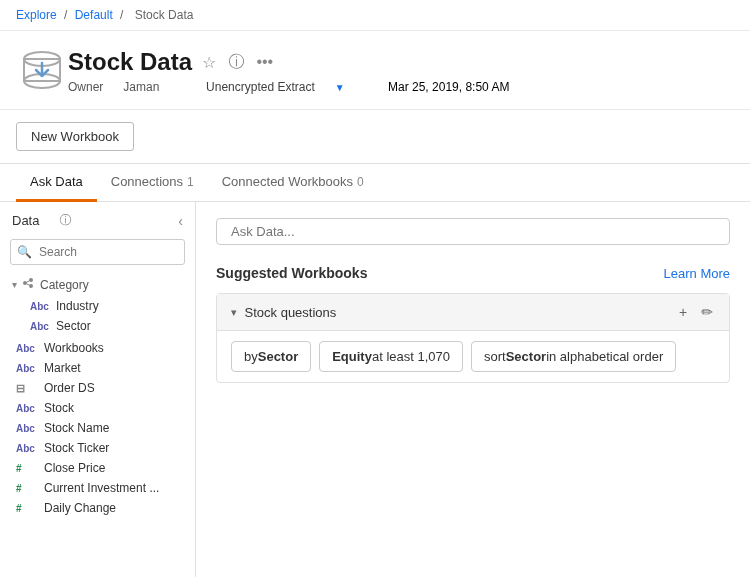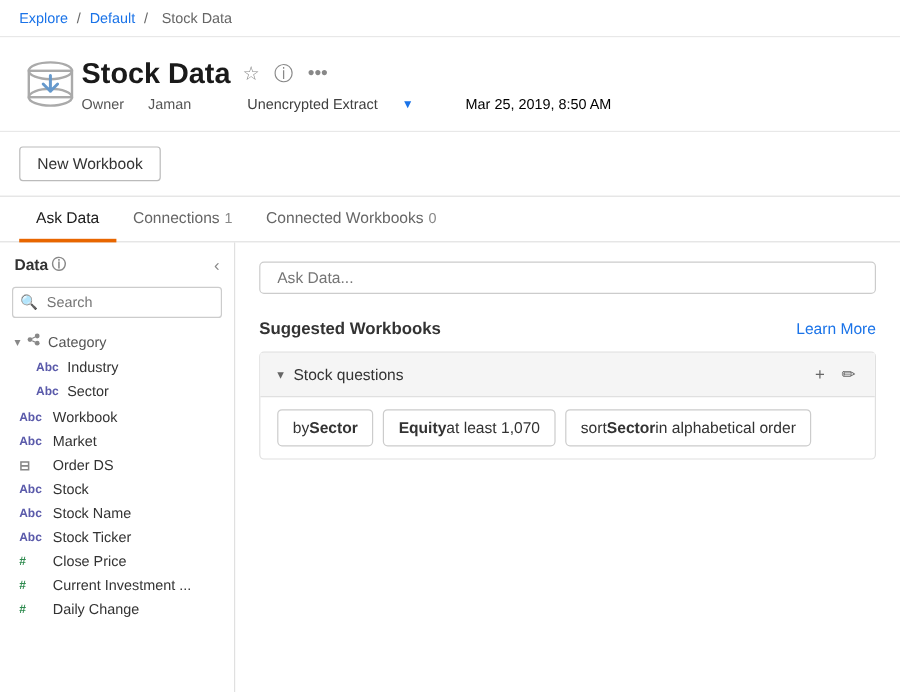--- a/index.html
+++ b/index.html
@@ -131,25 +131,25 @@
       padding-bottom: 8px;
     }
     .sidebar-header {
       display: flex;
       align-items: center;
       justify-content: space-between;
       padding: 10px 12px 6px;
     }
     .sidebar-title {
       font-size: 13px;
-      font-weight: 700;
-      color: #333;
-      display: flex;
-      align-items: center;
-      gap: 3px;
+      font-weight: 400;
+      color: #333;
+      display: flex;
+      align-items: center;
+      gap: 20px;
     }
     .sidebar-title .info-icon {
       font-size: 12px;
       color: #888;
     }
     .collapse-btn {
       background: none;
       border: none;
       cursor: pointer;
       color: #888;
@@ -413,21 +413,21 @@
           <span>Industry</span>
         </div>
         <div class="tree-item">
           <span class="type-badge type-abc">Abc</span>
           <span>Sector</span>
         </div>
       </div>
 
       <div class="standalone-item">
         <span class="type-badge type-abc">Abc</span>
-        <span>Workbook</span>
+        <span>Workbooks</span>
       </div>
       <div class="standalone-item">
         <span class="type-badge type-abc">Abc</span>
         <span>Market</span>
       </div>
       <div class="standalone-item">
         <span class="type-badge" style="color:#888;font-size:11px;">⊟</span>
         <span>Order DS</span>
       </div>
       <div class="standalone-item">

